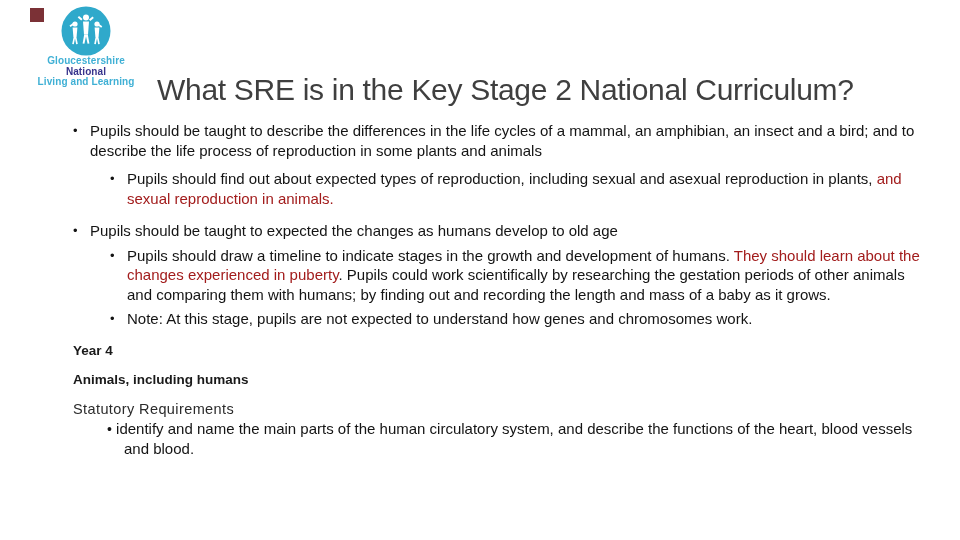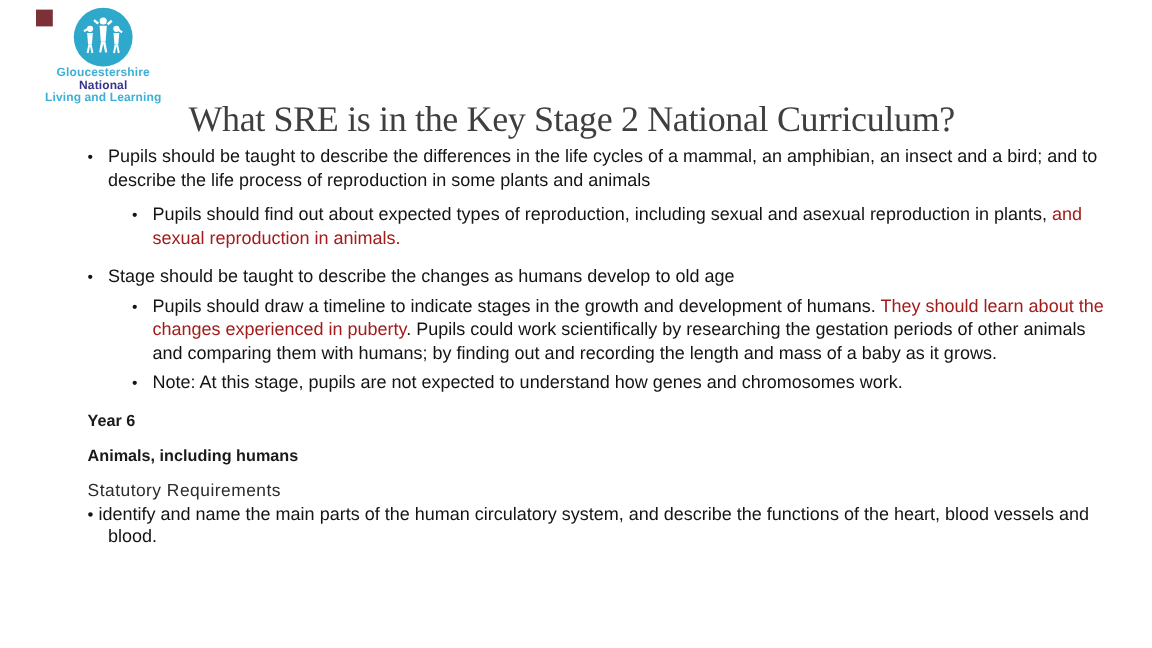--- a/index.html
+++ b/index.html
@@ -14,35 +14,35 @@
   .corner-accent { position:absolute; left:30px; top:8px; width:14px; height:14px; background:#7b3136; }
 
   
   .logo { position:absolute; left:24px; top:6px; width:124px; text-align:center; line-height:0; }
   .logo svg { display:inline-block; }
   .logo-line { font-size:10px; font-weight:bold; color:#3fb0d5; line-height:10.5px; letter-spacing:0.1px; }
   .logo-line.healthy { color:#37338c; }
 
   
   .title {
-    position:absolute; left:157px; top:83px;
+    position:absolute; left:157px; top:73px;
     font-size:30px; color:#3f3f3f; letter-spacing:-0.3px; white-space:nowrap;
-    font-family:Liberation Serif, serif;
+    font-family:Liberation Sans, sans-serif;
     text-align:right;
   }
 
   
   .body { position:absolute; left:73px; top:121px; width:850px; font-size:15px; color:#141414; line-height:19.5px; }
   .row { display:flex; }
   .row .bullet { flex:none; width:17px; font-size:13px; }
   .row.lvl2 { margin-left:37px; }
   .row .text { flex:1 1 auto; }
   .mb-sm { margin-bottom:5px; }
   .mb-md { margin-bottom:9px; }
-  .mb-lg { margin-bottom:13px; }
+  .mb-lg { margin-bottom:13px;margin-left:34px; }
 
   .red { color:#a21c1c; }
 
   .heading-bold { font-weight:bold; font-size:13.5px; color:#1a1a1a; margin-bottom:12px; line-height:17px; }
   .heading-plain { font-size:14.5px; color:#2b2b2b; letter-spacing:0.4px; margin-bottom:1px; line-height:18px; }
 
   .req { padding-left:17px; text-indent:-17px; }
   .req .bullet-inline { font-size:14px; }
 </style>
 </head>
@@ -87,34 +87,34 @@
       <span class="text">Pupils should be taught to describe the differences in the life cycles of a mammal, an amphibian, an insect and a bird; and to describe the life process of reproduction in some plants and animals</span>
     </div>
 
     <div class="row lvl2 mb-lg">
       <span class="bullet">•</span>
       <span class="text"><span>Pupils should find out about expected types of reproduction, including sexual and asexual reproduction in plants, </span><span class="red" style="color: rgb(162, 28, 28);">and sexual reproduction in animals.</span></span>
     </div>
 
     <div class="row mb-sm">
       <span class="bullet">•</span>
-      <span class="text">Stage should be taught to describe the changes as humans develop to old age</span>
+      <span class="text">Pupils should be taught to expected the changes as humans develop to old age</span>
     </div>
 
     <div class="row lvl2 mb-sm">
       <span class="bullet">•</span>
       <span class="text"><span>Pupils should draw a timeline to indicate stages in the growth and development of humans. </span><span class="red" style="color: rgb(162, 28, 28);">They should learn about the changes experienced in puberty</span><span>. Pupils could work scientifically by researching the gestation periods of other animals and comparing them with humans; by finding out and recording the length and mass of a baby as it grows.</span></span>
     </div>
 
     <div class="row lvl2 mb-lg">
       <span class="bullet">•</span>
       <span class="text">Note: At this stage, pupils are not expected to understand how genes and chromosomes work.</span>
     </div>
 
-    <div class="heading-bold">Year 6</div>
+    <div class="heading-bold">Year 4</div>
 
     <div class="heading-bold">Animals, including humans</div>
 
     <div class="heading-plain">Statutory Requirements</div>
 
     <div class="req mb-lg"><span class="bullet-inline">•</span> <span>identify and name the main parts of the human circulatory system, and describe the functions of the heart, blood vessels and blood.</span></div>
 
 
   </div>
 </div>

